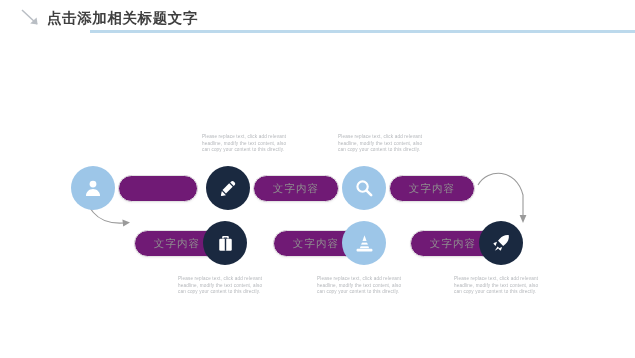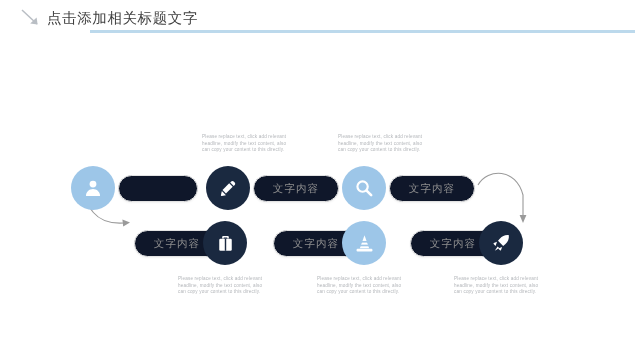--- a/index.html
+++ b/index.html
@@ -6,21 +6,21 @@
   html,body { width:635px; height:358px; }
   body {
     background:#ffffff;
     font-family:"Liberation Sans", sans-serif;
     overflow:hidden;
     position:relative;
   }
 
   
   #header {
-    position:absolute; left:0; top:0; width:538px; height:32px;
+    position:absolute; left:0; top:0; width:538px; height:32px;font-weight:bold;
   }
   #header-icon {
     position:absolute; left:21px; top:9px; width:22px; height:19px;
   }
   #header-title {
     position:absolute; left:47px; top:9px;
     font-size:14.5px; color:#3f3f3f; letter-spacing:0.6px;
     white-space:nowrap; line-height:19px;
   }
   #header-rule {
@@ -41,21 +41,21 @@
     display:flex; align-items:center; justify-content:center;
     z-index:3;
   }
   .circ.lt { background:#9dc6e8; }
   .circ.dk { background:#1a2940; }
   .circ svg { display:block; }
 
   
   .pill {
     position:absolute; border-radius:999px;
-    background:#0f172a;
+    background:#701a75;
     border:1px solid #e3e3e3;
     box-shadow:0 1px 2px rgba(0,0,0,0.055);
     display:flex; align-items:center; justify-content:center;
     z-index:2;
   }
   .pill .plabel {
     font-size:10.5px; color:#8f8f8f; letter-spacing:1.1px;
     white-space:nowrap;
   }
 

